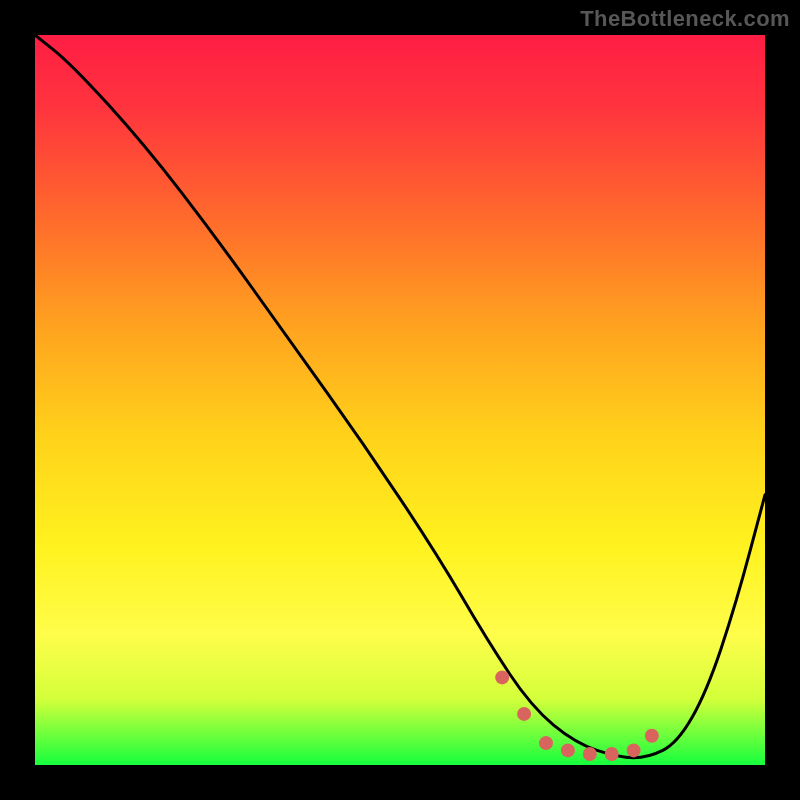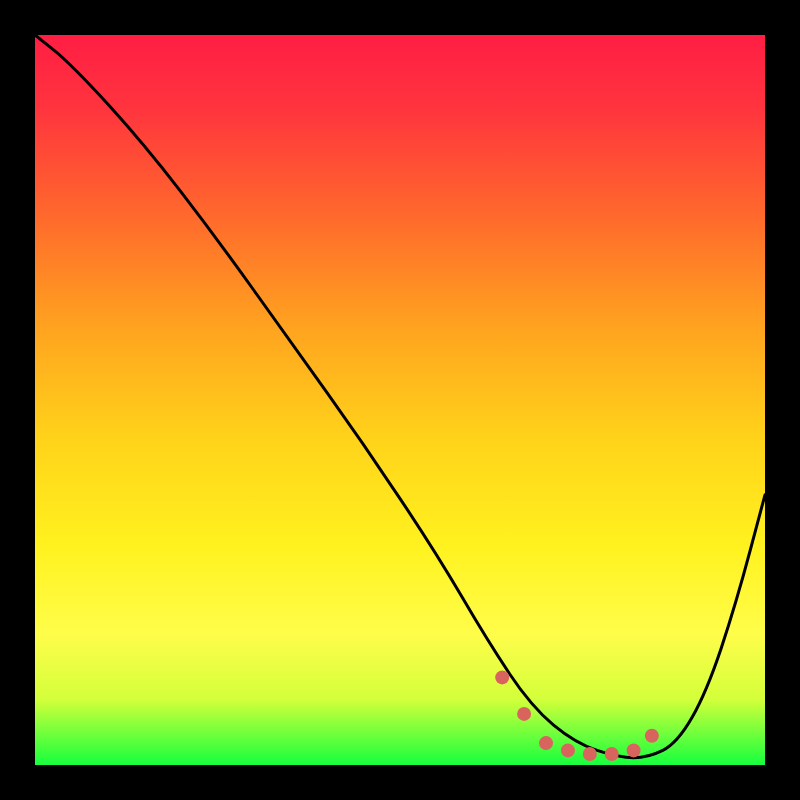--- a/index.html
+++ b/index.html
@@ -53,20 +53,21 @@
     display: block;
   }
   .dot {
     fill: #d9645e;
   }
 </style>
 </head>
 <body>
 
 <div class="frame">
+  <div class="watermark">TheBottleneck.com</div>
   <div class="plot">
     <svg class="curve" viewBox="0 0 730 730" preserveAspectRatio="none">
       <path id="curve-path" fill="none" stroke="#000" stroke-width="3" stroke-linecap="round" stroke-linejoin="round" d="M 0 0 Q 0 0 18.25 14.600000000000023 Q 36.5 29.200000000000045 73 69.35000000000002 Q 109.5 109.5 146 156.95 Q 182.5 204.39999999999998 219 255.5 Q 255.49999999999997 306.6 292 357.70000000000005 Q 328.5 408.8 365 463.54999999999995 Q 401.50000000000006 518.3 427.05000000000007 562.0999999999999 Q 452.6 605.9 474.5 638.75 Q 496.40000000000003 671.6 518.3000000000001 689.85 Q 540.2 708.1 562.1 715.4000000000001 Q 584 722.7 598.5999999999999 722.7 Q 613.1999999999999 722.7 627.8 715.4000000000001 Q 642.4 708.1 657 682.55 Q 671.6 657 686.2 613.2 Q 700.8 569.4 715.4 514.65 T 730 459.9"></path>
       <g id="marker-group">
           <circle cx="467.2" cy="642.4" r="7" class="dot"></circle>
           <circle cx="489.1" cy="678.9" r="7" class="dot"></circle>
           <circle cx="510.99999999999994" cy="708.1" r="7" class="dot"></circle>
           <circle cx="532.9" cy="715.4" r="7" class="dot"></circle>
           <circle cx="554.8" cy="719.05" r="7" class="dot"></circle>
           <circle cx="576.7" cy="719.05" r="7" class="dot"></circle>

